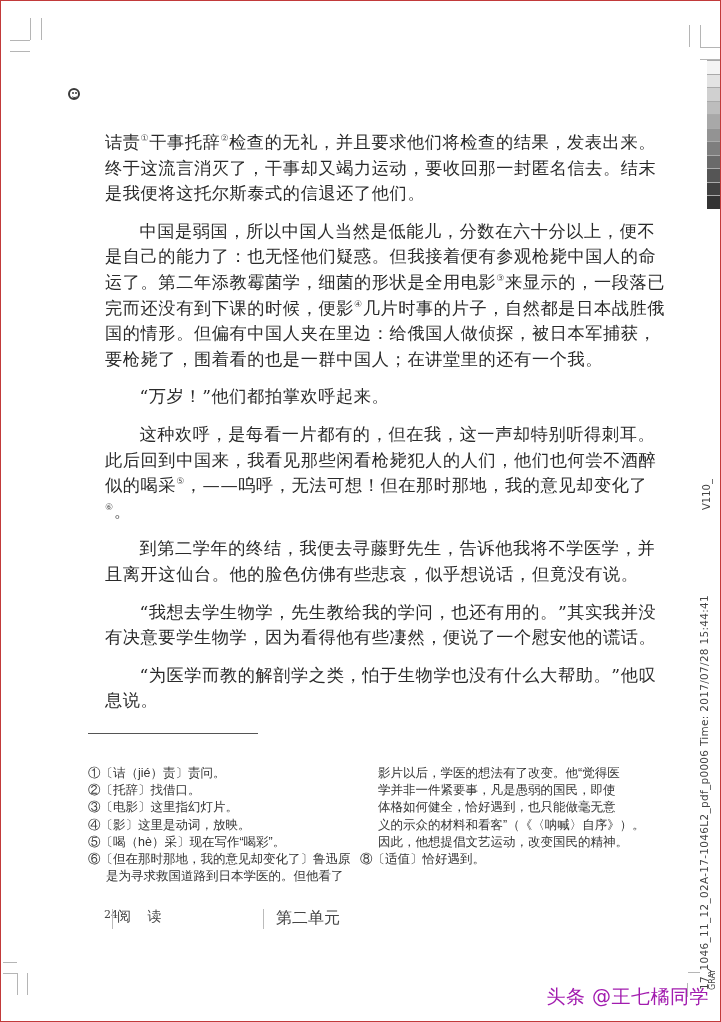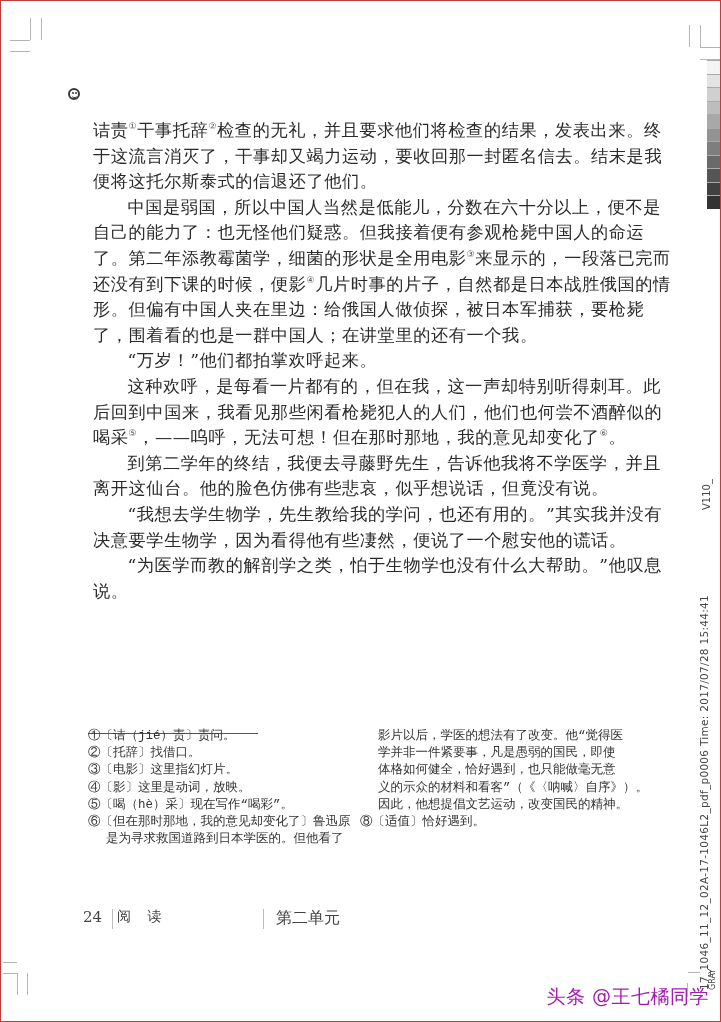--- a/index.html
+++ b/index.html
@@ -35,40 +35,40 @@
     border-bottom: 1.5px solid #3a3a3a; border-radius: 0 0 4px 4px;
   }
   .graybar {
     position: absolute; left: 707px; top: 60px; width: 13px;
   }
   .graybar div { height: 12.5px; border-top: 1px solid #aaa; }
   .body-text {
     position: absolute; left: 93px; top: 118px; width: 585px;
     font-size: 17.2px; line-height: 25.6px; letter-spacing: 0.6px;
   }
-  .body-text p { margin: 0; text-indent: 2em; }
+  .body-text p { margin: 12px; text-indent: 2em; }
   .body-text p.noindent { text-indent: 0; }
   sup { font-size: 9px; vertical-align: super; line-height: 0; color: #555; }
   .rule {
     position: absolute; left: 88px; top: 733px; width: 170px; height: 1px;
     background: #555;
   }
   .notes {
-    position: absolute; top: 728px;
+    position: absolute; top: 765px;
     font-size: 12.5px; line-height: 17.2px; color: #333;
-    font-family: Liberation Mono, monospace;
+    font-family: Liberation Sans, sans-serif;
   }
   .notes.left { left: 88px; width: 258px; }
   .notes.right { left: 360px; width: 270px; }
   .notes .cont { padding-left: 18px; }
   .notes div { white-space: nowrap; }
   .footer {
     position: absolute; top: 908px; font-size: 14px; color: #444;
   }
-  .pnum { left: 83px; font-size: 15px; }
+  .pnum { left: 104px; font-size: 11px; }
   .fsep { position: absolute; width: 1px; background: #bbb; height: 20px; top: 909px; }
   .fread { left: 117px; letter-spacing: 6px; }
   .funit { left: 276px; font-size: 16px; }
   .vtext {
     position: absolute; transform-origin: left top; transform: rotate(-90deg);
     font-family: "DejaVu Sans", "Liberation Sans", sans-serif;
     white-space: nowrap; color: #444;
   }
   .watermark {
     position: absolute; right: 12px; bottom: 12px;

